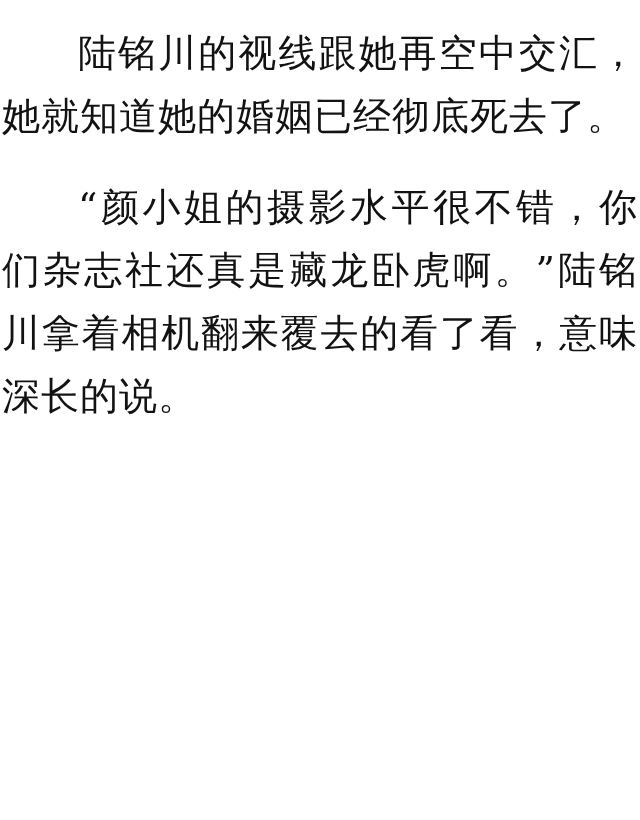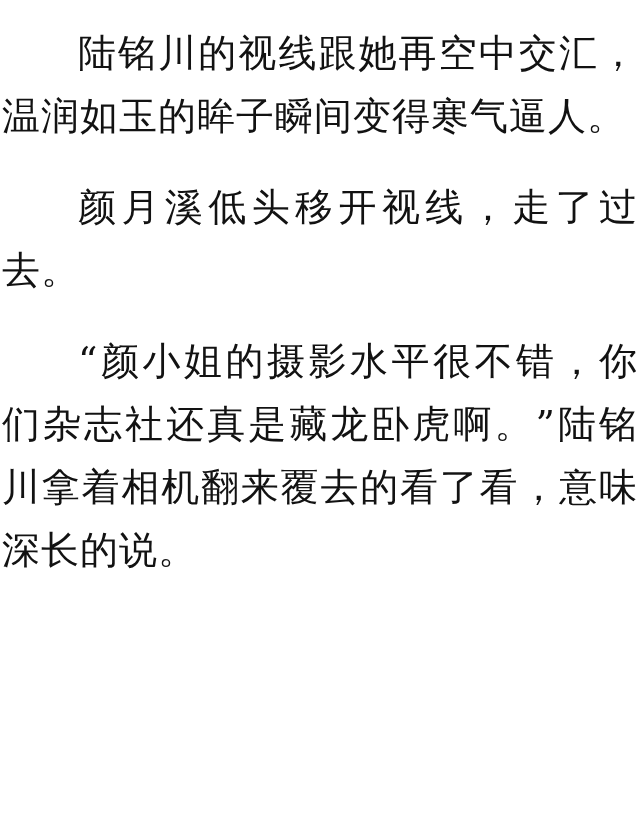--- a/index.html
+++ b/index.html
@@ -29,17 +29,16 @@
     margin: 0 0 28px 0;
     text-indent: 2em;
     word-break: break-all;
   }
 </style>
 </head>
 <body>
 
 <div class="page">
   <div class="novel-text">
-    <p>陆铭川的视线跟她再空中交汇，温润如玉的眸子瞬间变得寒气逼人。</p>
-    <p>颜月溪低头移开视线，走了过去。</p>
+    <p>陆铭川的视线跟她再空中交汇，她就知道她的婚姻已经彻底死去了。</p>
     <p>“颜小姐的摄影水平很不错，你们杂志社还真是藏龙卧虎啊。”陆铭川拿着相机翻来覆去的看了看，意味深长的说。</p>
   </div>
 </div>
 
 </body></html>

